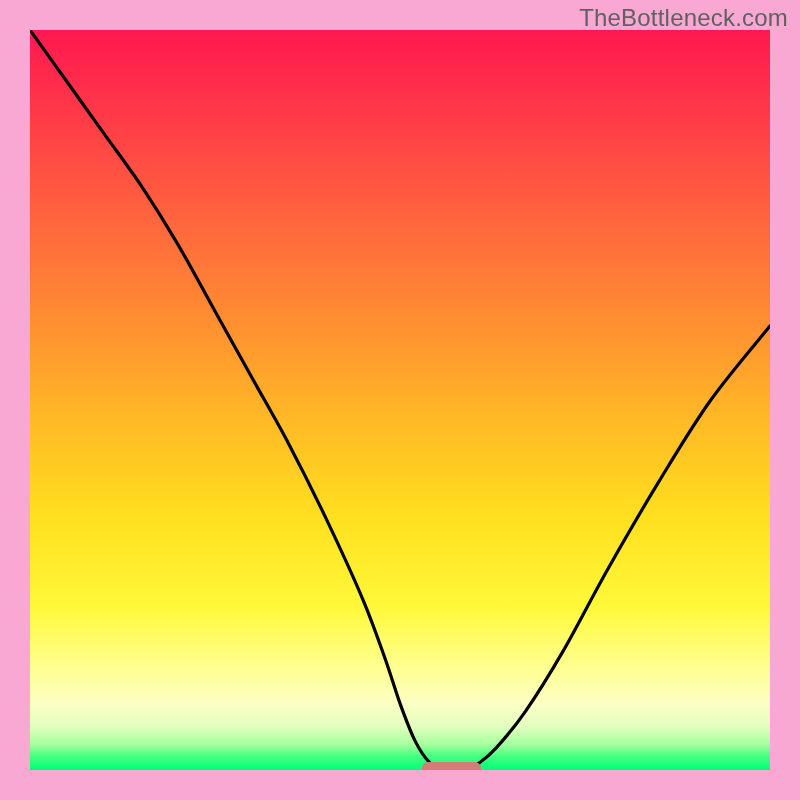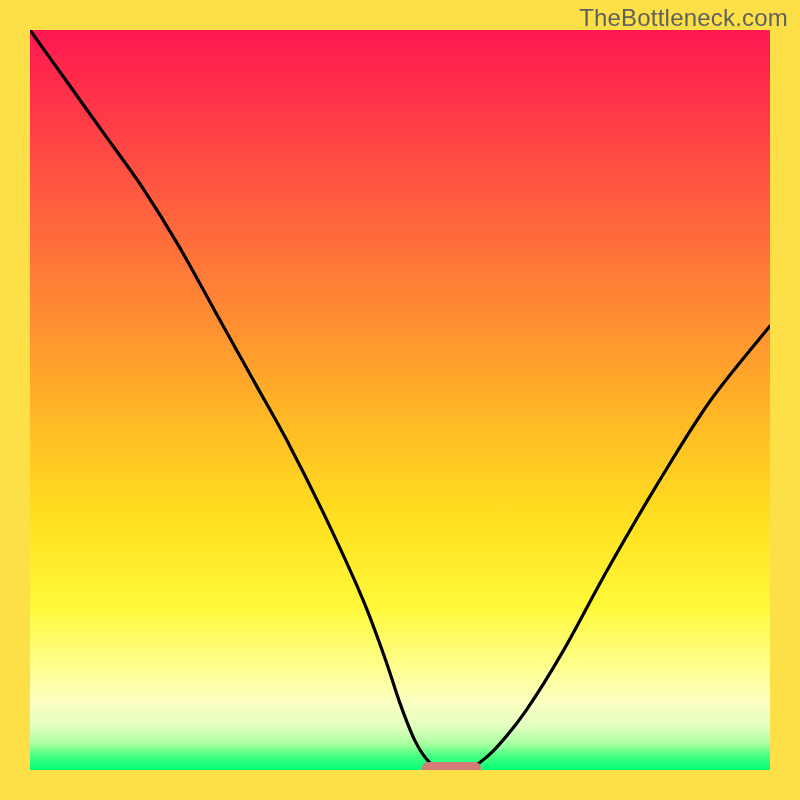--- a/index.html
+++ b/index.html
@@ -8,21 +8,21 @@
     width: 800px;
     height: 800px;
     background: #000;
     overflow: hidden;
     font-family: Arial, Helvetica, sans-serif;
   }
   .frame {
     position: relative;
     width: 800px;
     height: 800px;
-    background: #fde047;
+    background: #f9a8d4;
   }
   .watermark {
     position: absolute;
     top: 4px;
     right: 12px;
     color: #606060;
     font-size: 24px;
     font-weight: 400;
     letter-spacing: 0.2px;
     z-index: 20;

